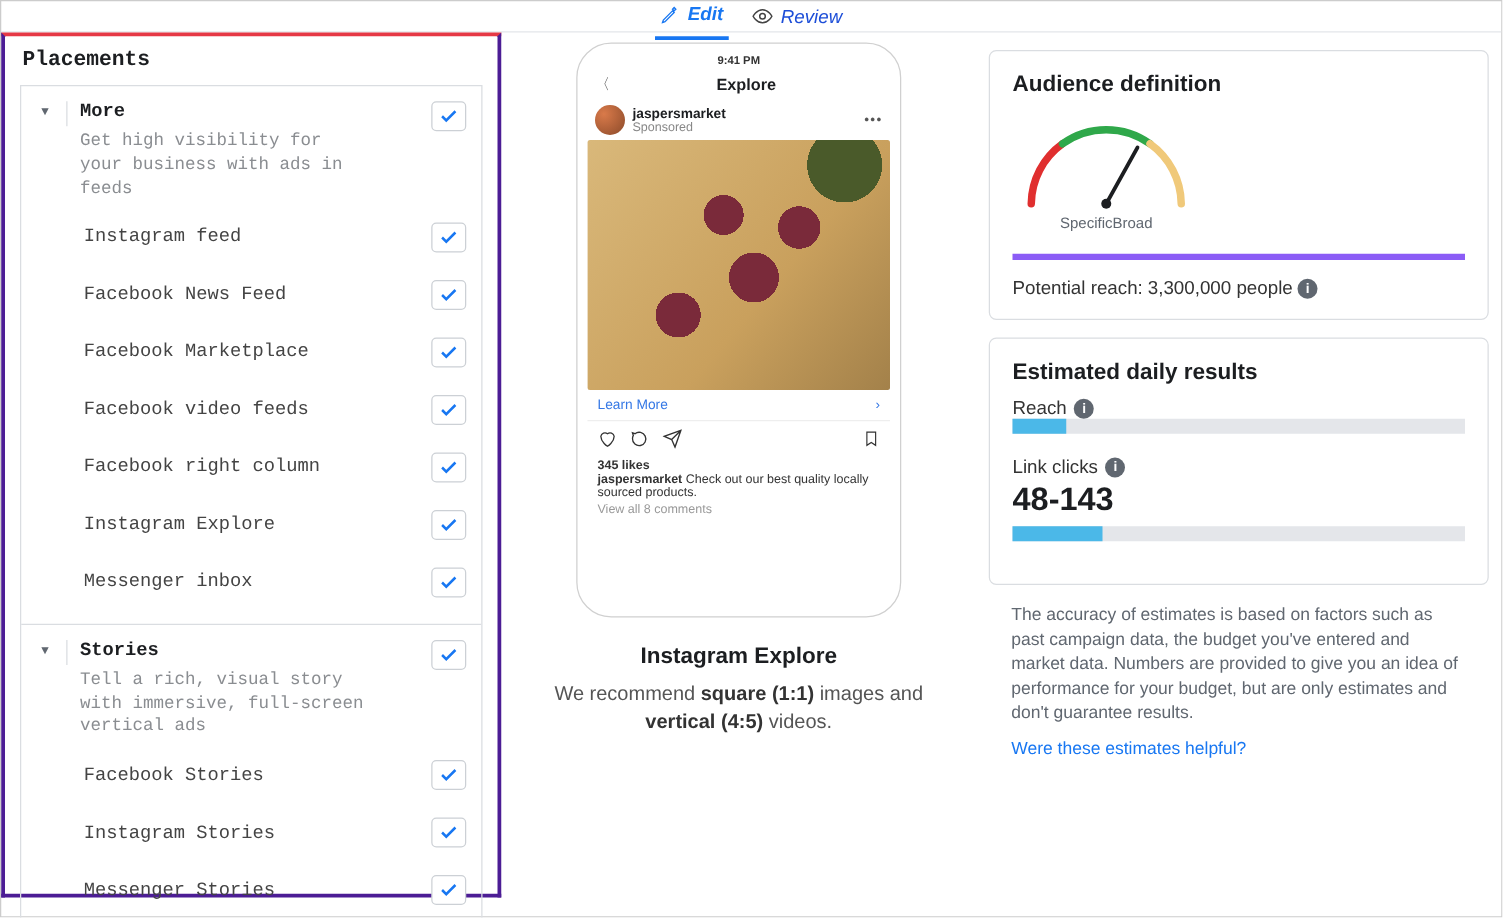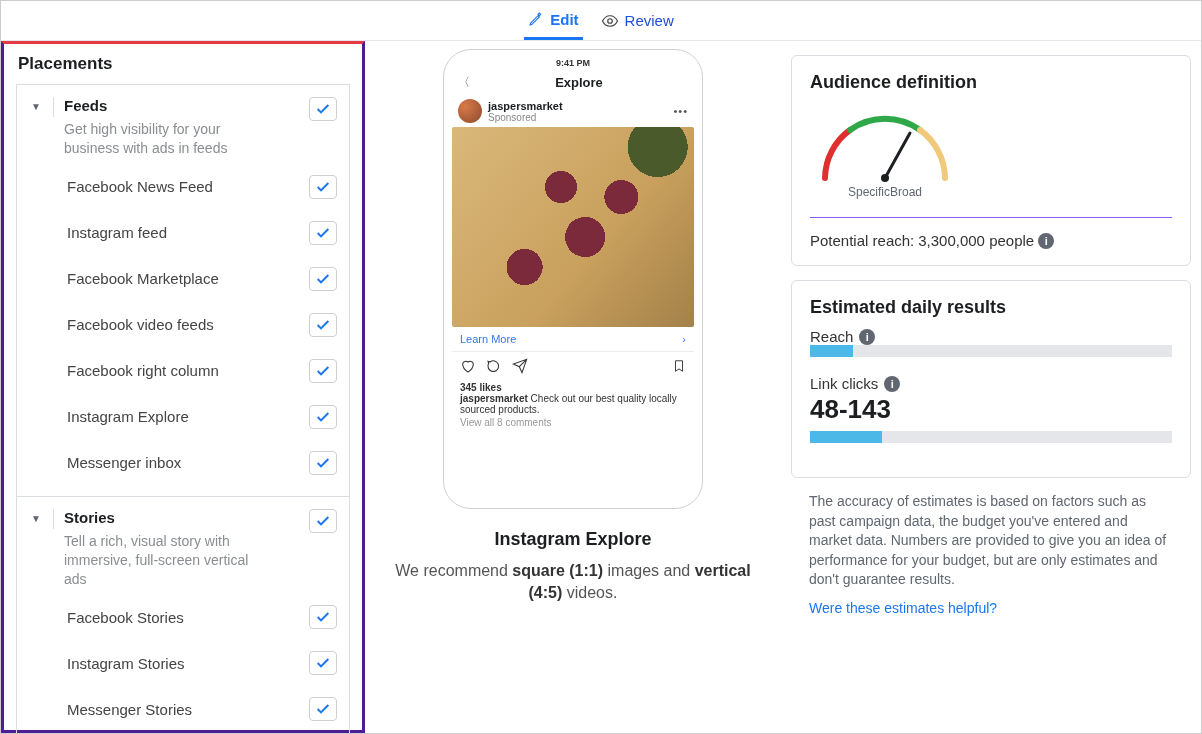--- a/index.html
+++ b/index.html
@@ -1,26 +1,26 @@
 <!DOCTYPE html>
 <html><head>
 <meta charset="utf-8">
 <style>
   * { box-sizing: border-box; margin: 0; padding: 0; }
   body { font-family: -apple-system, BlinkMacSystemFont, "Segoe UI", Helvetica, Arial, sans-serif; background: #fff; color: #1c1e21; }
   .page { width: 1202px; height: 734px; border: 1px solid #ccc; position: relative; }
 
   
-  .tabs { display: flex; justify-content: center; align-items: center; gap: 14px; height: 40px; border-bottom: 1px solid #e4e6ea; }
+  .tabs { display: flex; justify-content: center; align-items: center; gap: 14px; height: 25px; border-bottom: 1px solid #e4e6ea; font-style: italic; }
   .tab { display: flex; align-items: center; gap: 6px; font-size: 15px; color: #1d4ed8; cursor: pointer; padding: 8px 4px; }
   .tab.active { color: #1877f2; font-weight: 600; border-bottom: 3px solid #1877f2; margin-bottom: -1px; padding-bottom: 9px; }
   .tab.active .icon-svg { stroke: #1877f2; }
 
   .columns { display: flex; height: calc(100% - 40px); }
-  .col-left { width: 364px; border: 3px solid #4c1d95; border-top: 3px solid #e63946; }
+  .col-left { width: 400px; border: 3px solid #4c1d95; border-top: 3px solid #e63946; font-family: Liberation Mono, monospace; }
   .col-mid { flex: 1; display: flex; flex-direction: column; align-items: center; padding: 8px 30px 0; }
   .col-right { width: 420px; padding: 14px 10px 0 10px; }
 
   
   .section-title { font-size: 17px; font-weight: 700; padding: 10px 14px; color: #1c1e21; }
   .placements-box { border: 1px solid #dadde1; margin: 0 12px; }
   .group { border-top: 1px solid #dadde1; }
   .group:first-child { border-top: none; }
   .group-head { display: flex; align-items: flex-start; padding: 12px 12px 0 12px; }
   .caret { width: 14px; text-align: center; color: #606770; font-size: 10px; margin-top: 4px; }
@@ -65,21 +65,21 @@
   .preview-sub { text-align:center; font-size:16px; color:#555; margin-top:10px; line-height:1.4; }
   .preview-sub b { color:#333; }
 
   
   .card { border:1px solid #dadde1; border-radius:6px; padding:16px 18px; margin-bottom:14px; background:#fff; }
   .card h3 { font-size:18px; font-weight:700; margin-bottom:10px; }
   .aud-row { display:flex; gap:20px; align-items:flex-start; }
   .gauge-wrap { position:relative; width:150px; }
   .gauge-labels { display:flex; justify-content:center; font-size:12px; color:#606770; margin-top:-2px; }
   .aud-text { font-size:15px; color:#333; line-height:1.35; }
-  .reach-line { margin-top:18px; padding-top:14px; border-top:1px solid #8b5cf6; font-size:15px; color:#333; display:flex; align-items:center; gap:4px;}
+  .reach-line { margin-top:18px; padding-top:14px; border-top:5px solid #8b5cf6; font-size:15px; color:#333; display:flex; align-items:center; gap:4px;}
   .info-icon { display:inline-flex; width:16px; height:16px; border-radius:50%; background:#606770; color:#fff; font-size:11px; align-items:center; justify-content:center; font-weight:700; font-style:normal;}
 
   .metric-label { font-size:15px; color:#333; display:flex; align-items:center; gap:6px; margin-top:4px;}
   .metric-value { font-size:26px; font-weight:800; margin:2px 0 6px; }
   .bar { height:12px; background:#e4e6ea; margin-bottom:18px; }
   .bar .fill { height:100%; background:#4bb8e8; }
   .disclaimer { font-size:14px; color:#606770; line-height:1.4; }
   .link { color:#1877f2; font-size:14px; margin-top:10px; display:inline-block; }
 
   .icon-svg { stroke:#444; fill:none; stroke-width:1.6; }
@@ -109,40 +109,40 @@
 
     <div class="col-left">
       <div class="section-title">Placements</div>
       <div class="placements-box">
 
         <div class="group">
           <div class="group-head">
             <span class="caret">▼</span>
             <span class="divider-v"></span>
             <div class="group-title-wrap">
-              <div class="group-title">Feeds</div>
+              <div class="group-title">More</div>
               <div class="group-desc">Get high visibility for your business with ads in feeds</div>
             </div>
             <div class="check">
                 <svg width="16" height="16" viewBox="0 0 24 24" fill="none" stroke-width="3">
                   <polyline points="4 12 9 17 20 6"></polyline>
                 </svg>
               </div>
           </div>
           <div class="items">
             <div class="item">
+                <span>Instagram feed</span>
+                <div class="check">
+                  <svg width="16" height="16" viewBox="0 0 24 24" fill="none" stroke-width="3">
+                    <polyline points="4 12 9 17 20 6"></polyline>
+                  </svg>
+                </div>
+              </div>
+            <div class="item">
                 <span>Facebook News Feed</span>
-                <div class="check">
-                  <svg width="16" height="16" viewBox="0 0 24 24" fill="none" stroke-width="3">
-                    <polyline points="4 12 9 17 20 6"></polyline>
-                  </svg>
-                </div>
-              </div>
-            <div class="item">
-                <span>Instagram feed</span>
                 <div class="check">
                   <svg width="16" height="16" viewBox="0 0 24 24" fill="none" stroke-width="3">
                     <polyline points="4 12 9 17 20 6"></polyline>
                   </svg>
                 </div>
               </div>
             <div class="item">
                 <span>Facebook Marketplace</span>
                 <div class="check">
                   <svg width="16" height="16" viewBox="0 0 24 24" fill="none" stroke-width="3">

